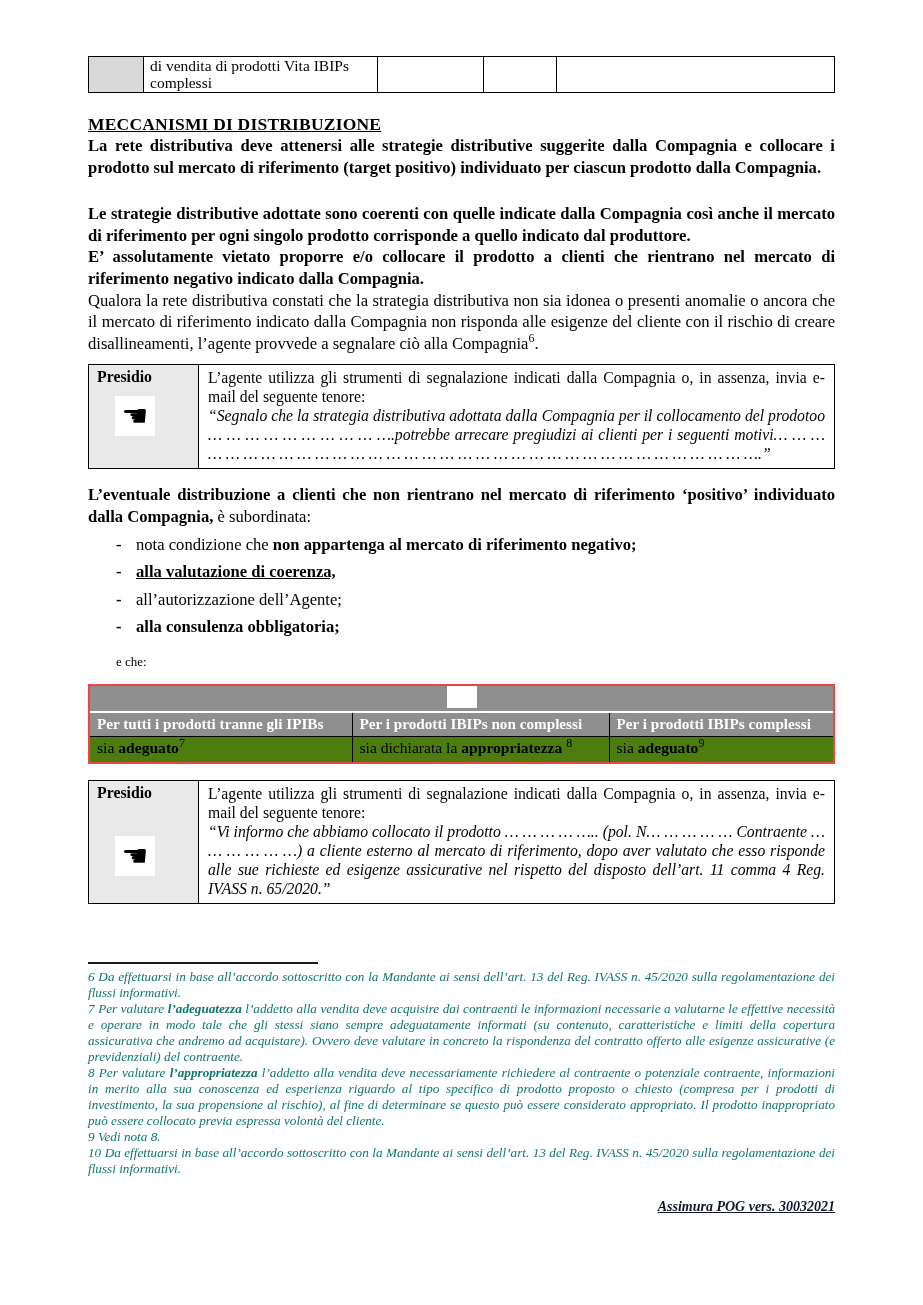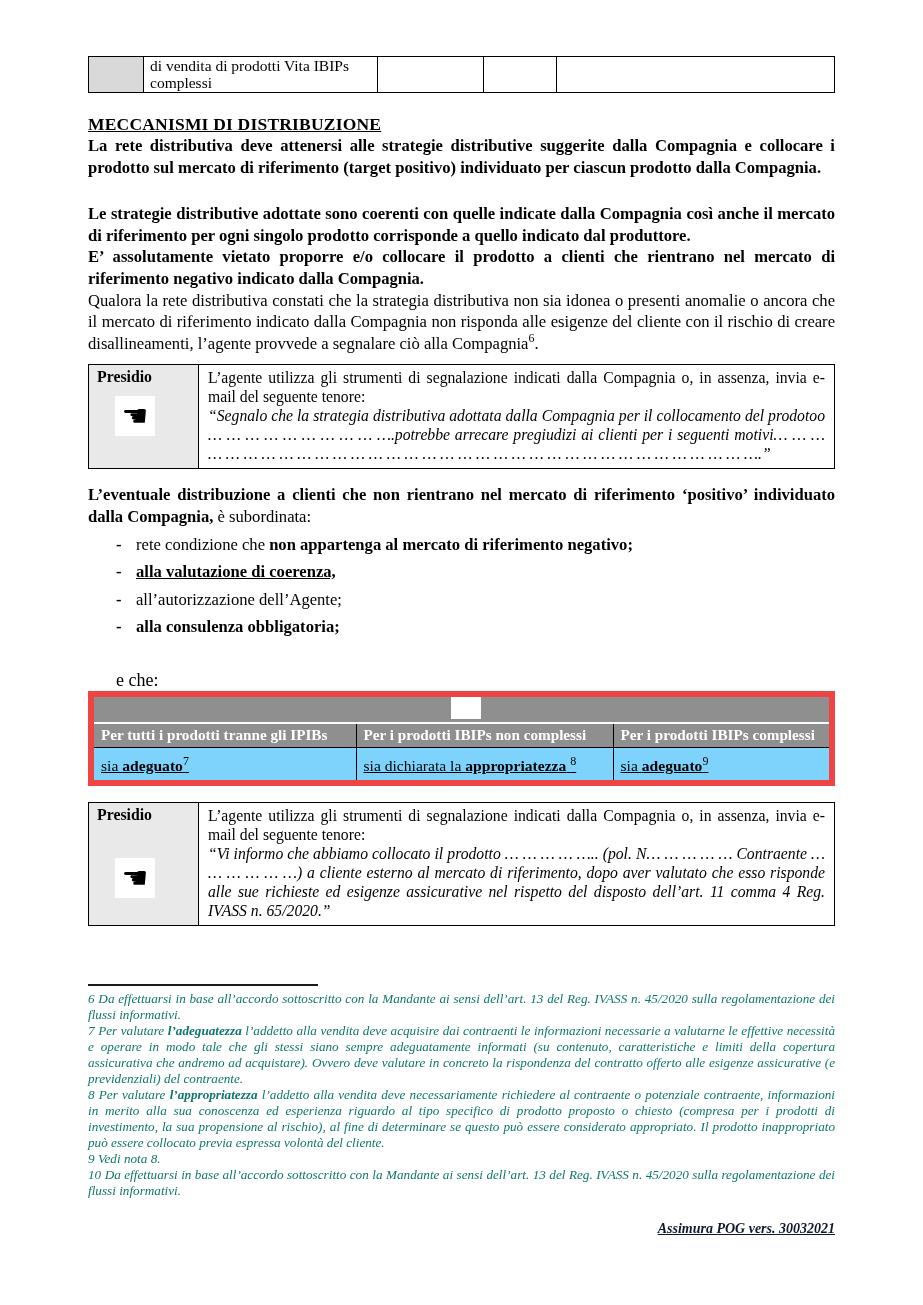--- a/index.html
+++ b/index.html
@@ -31,31 +31,31 @@
   .hand-glyph{font-family:"DejaVu Sans",sans-serif;font-size:30px;line-height:1;color:#000;}
   td.pres-body{padding:3px 9px 5px 9px;font-size:15.7px;line-height:19px;text-align:justify;}
   .quote{font-style:italic;}
 
   
   ul.dash{list-style:none;margin:2px 0 0 0;padding:0 0 0 28px;}
   ul.dash li{position:relative;padding-left:20px;margin-top:6px;font-size:16.6px;line-height:21.6px;}
   ul.dash li::before{content:attr(data-marker);position:absolute;left:0;font-weight:bold;}
   .b{font-weight:bold;}
   .bu{font-weight:bold;text-decoration:underline;}
-  .eche{margin:32px 0 0 28px;font-size:18px;}
+  .eche{margin:16px 0 0 28px;font-size:13px;}
 
   
-  .mkt-wrap{margin-top:0;border:6px solid #ef4444;}
+  .mkt-wrap{margin-top:14px;border:2px solid #ef4444;}
   .mkt-band{height:25px;background:#8f8f8f;position:relative;border-bottom:2.5px solid #ffffff;}
   .mkt-gap{position:absolute;left:357px;top:0;width:30px;height:22px;background:#ffffff;}
   table.mkt{border-collapse:collapse;width:100%;table-layout:fixed;}
   table.mkt td{font-size:15.2px;padding:2px 7px;border-left:1.8px solid #000;}
   table.mkt td:first-child{border-left:none;}
   tr.mkt-head td{background:#8f8f8f;color:#ffffff;font-weight:bold;border-bottom:1.8px solid #000;padding:2px 7px 3px 7px;}
-  tr.mkt-data td{background:#7dd3fc;font-size:15.6px;padding:9px 7px 5px 7px;text-decoration:underline;}
+  tr.mkt-data td{background:#4d7c0f;font-size:15.6px;padding:2px 7px 5px 7px;}
 
   
   .fn-sep{margin-top:58px;width:230px;border-top:2.4px solid #1a1a1a;}
   .footnotes{margin-top:5px;color:#0f766e;font-style:italic;font-size:13.2px;line-height:16px;text-align:justify;}
   .footnotes p{margin:0;}
   .fnb{font-weight:bold;}
 
   
   .version{margin-top:22px;text-align:right;font-size:14px;font-style:italic;font-weight:bold;
            color:#0f172a;}
@@ -109,21 +109,21 @@
         <td class="pres-body">
           <span>L’agente utilizza gli strumenti di segnalazione indicati dalla Compagnia o, in assenza, invia e-mail del seguente tenore:</span><br>
           <span class="quote">“Segnalo che la strategia distributiva adottata dalla Compagnia per il collocamento del prodotoo … … … … … … … … … ….potrebbe arrecare pregiudizi ai clienti per i seguenti motivi… … … … … … … … … … … … … … … … … … … … … … … … … … … … … … … … … ….”</span>
         </td>
       </tr>
     </tbody>
       </table>
 
     <p class="para" style="margin-top:15px;"><span class="b">L’eventuale distribuzione a clienti che non rientrano nel mercato di riferimento ‘positivo’ individuato dalla Compagnia,</span><span> è subordinata:</span></p>
     <ul class="dash">
-      <li data-marker="-"><span>rete condizione che </span><span class="b">non appartenga al mercato di riferimento negativo;</span></li>
+      <li data-marker="-"><span>nota condizione che </span><span class="b">non appartenga al mercato di riferimento negativo;</span></li>
       <li data-marker="-"><span class="bu">alla valutazione di coerenza,</span></li>
       <li data-marker="-"><span>all’autorizzazione dell’Agente;</span></li>
       <li data-marker="-"><span class="b">alla consulenza obbligatoria;</span></li>
     </ul>
     <p class="eche">e che:</p>
 
     <div class="mkt-wrap">
       <div class="mkt-band">
         <div class="mkt-gap"></div>
       </div>

